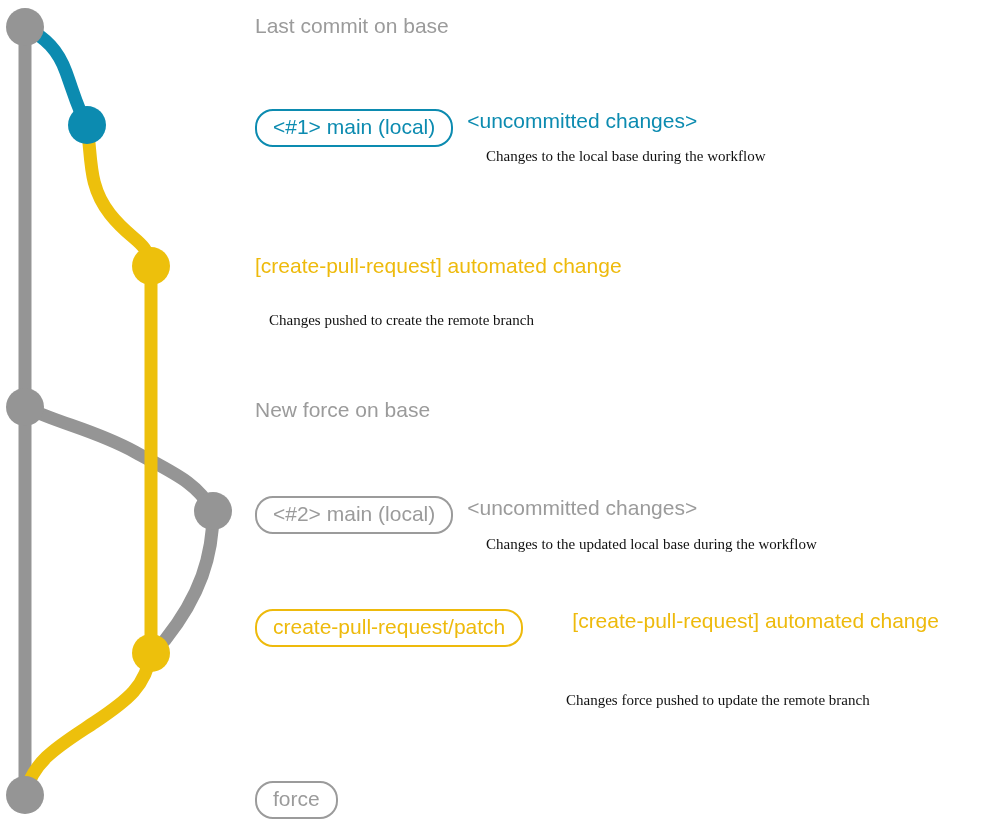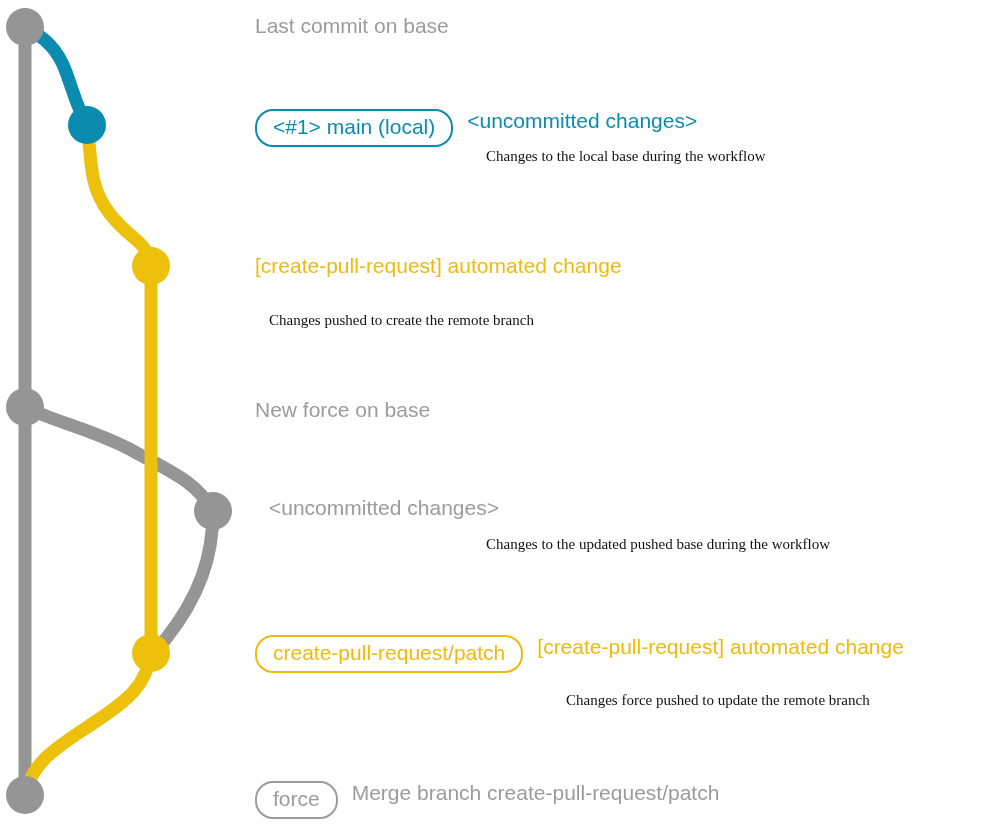--- a/index.html
+++ b/index.html
@@ -116,28 +116,28 @@
     <span class="subject teal">&lt;uncommitted changes&gt;</span>
   </div>
   <div class="desc" style="left:486px; top:146px;">Changes to the local base during the workflow</div>
 
   <div class="headline yellow" style="left:255px; top:254px;">[create-pull-request] automated change</div>
   <div class="desc" style="left:269px; top:282px;margin-top:28px;">Changes pushed to create the remote branch</div>
 
   <div class="headline gray" style="left:255px; top:398px;">New force on base</div>
 
   <div class="row" style="left:255px; top:496px;">
+    <span class="badge gray">&lt;#2&gt; main (local)</span>
     <span class="subject gray">&lt;uncommitted changes&gt;</span>
   </div>
-  <div class="desc" style="left:486px; top:534px;">Changes to the updated pushed base during the workflow</div>
+  <div class="desc" style="left:486px; top:534px;">Changes to the updated local base during the workflow</div>
 
-  <div class="row" style="left:255px; top:635px;">
+  <div class="row" style="left:255px; top:609px;gap:35px;">
     <span class="badge yellow">create-pull-request/patch</span>
     <span class="subject yellow">[create-pull-request] automated change</span>
   </div>
   <div class="desc" style="left:566px; top:674px;margin-top:16px;">Changes force pushed to update the remote branch</div>
 
   <div class="row" style="left:255px; top:781px;">
     <span class="badge gray">force</span>
-    <span class="subject gray">Merge branch create-pull-request/patch</span>
   </div>
 
 </div>
 
 </body></html>

